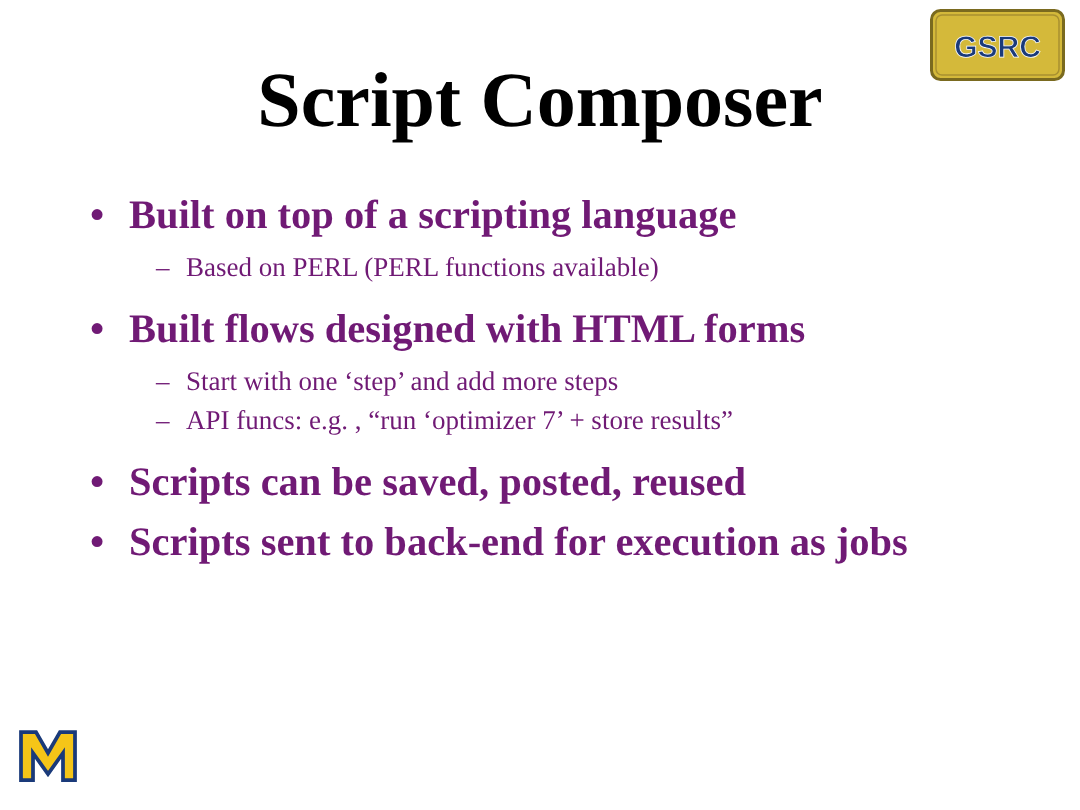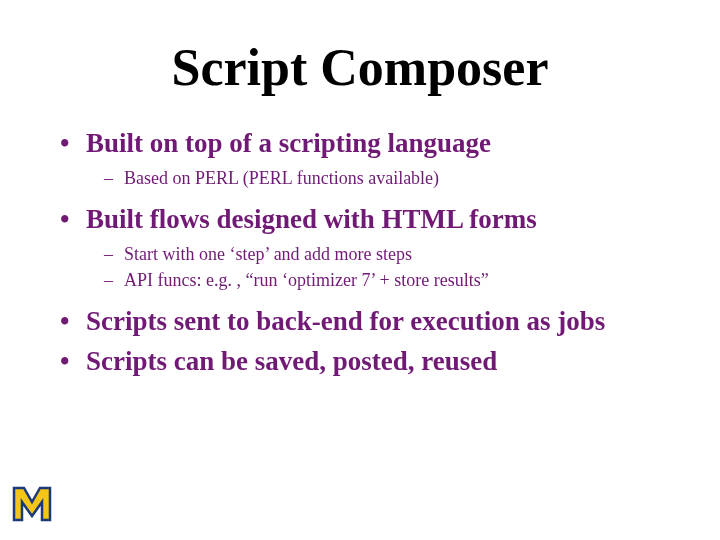--- a/index.html
+++ b/index.html
@@ -92,43 +92,50 @@
     color: #4a5ec7;
     letter-spacing: -0.5px;
   }
   .footer-brand .bold { font-weight: bold; }
 </style>
 </head>
 <body>
 
 <div class="slide">
 
+  <div class="logo-gsrc">
+    <svg viewBox="0 0 90 48" width="90" height="48">
+      <rect x="1" y="1" width="88" height="46" rx="6" ry="6" fill="#d4b93a" stroke="#7a6a1f" stroke-width="2"></rect>
+      <rect x="4" y="4" width="82" height="40" rx="4" ry="4" fill="none" stroke="#a89030" stroke-width="1"></rect>
+      <text x="45" y="32" text-anchor="middle" font-family="Arial Black, Arial, sans-serif" font-size="20" font-weight="900" fill="#1a3a7a" stroke="#ffffff" stroke-width="0.5">GSRC</text>
+    </svg>
+  </div>
 
   <h1 class="title">Script Composer</h1>
 
   <div class="content">
     <ul class="level1">
       <li>
         <span>Built on top of a scripting language</span>
         <ul class="level2">
           <li>Based on PERL (PERL functions available)</li>
         </ul>
       </li>
       <li>
         <span>Built flows designed with HTML forms</span>
         <ul class="level2">
           <li>Start with one ‘step’ and add more steps</li>
           <li>API funcs: e.g. , “run ‘optimizer 7’ + store results”</li>
         </ul>
       </li>
       <li>
-        <span>Scripts sent to back-end for execution as jobs</span>
+        <span>Scripts can be saved, posted, reused</span>
       </li>
       <li>
-        <span>Scripts can be saved, posted, reused</span>
+        <span>Scripts sent to back-end for execution as jobs</span>
       </li>
     </ul>
   </div>
 
   <div class="logo-um">
     <svg viewBox="0 0 45 50" width="45" height="50">
       <path d="M 4 8 L 4 40 L 12 40 L 12 22 L 22 36 L 32 22 L 32 40 L 40 40 L 40 8 L 30 8 L 22 22 L 14 8 Z" fill="#f5c518" stroke="#1a3a7a" stroke-width="2.5"></path>
     </svg>
   </div>
 

